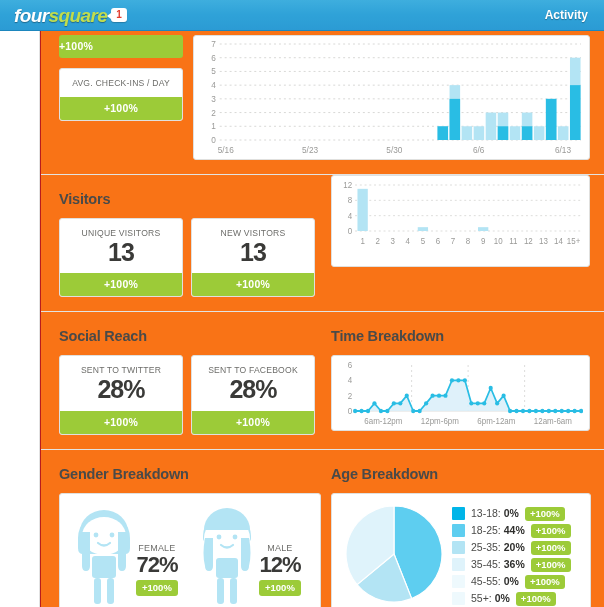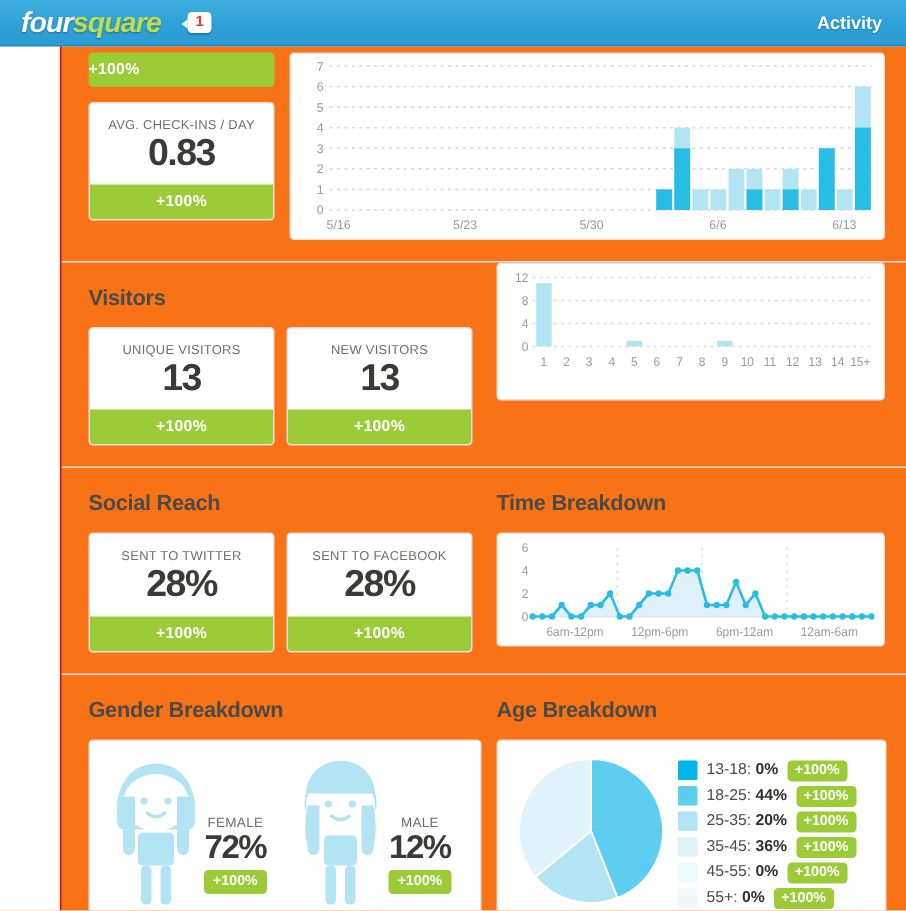--- a/index.html
+++ b/index.html
@@ -13,21 +13,21 @@
   
   .topbar {
     position: relative;
     height: 31px;
     background: linear-gradient(to bottom, #3eaede 0%, #2fa2d8 48%, #2b9bd4 100%);
     border-bottom: 1px solid #1d86bd;
     display: flex;
     align-items: center;
     padding: 0 12px 0 14px;
   }
-  .logo-wrap { display: flex; align-items: center; gap: 18px; }
+  .logo-wrap { display: flex; align-items: center; gap: 4px; }
   .logo {
     font-size: 19px; font-weight: bold; font-style: italic;
     letter-spacing: -0.6px;
     text-shadow: 0 1px 1px rgba(0,0,0,.35);
     line-height: 1;
   }
   .logo .four { color: #ffffff; }
   .logo .square { color: #c0dd4e; }
   .badge {
     background: #ffffff;
@@ -206,21 +206,20 @@
   <div class="content">
 
     <div class="section first">
       <div class="sec-body" style="padding-top:4px;">
         <div class="stat-col">
           <div style="width:124px;">
             <div class="pill" style="border-radius:3px;">+100%</div>
             <div class="stat" style="margin-top:10px;">
               <div class="stat-inner">
                 <div class="stat-label">AVG. CHECK-INS / DAY</div>
-                <div class="stat-value">0.83</div>
               </div>
               <div class="pill">+100%</div>
             </div>
           </div>
         </div>
 
         <div class="panel" style="flex:1; height:125px; padding:4px 6px 2px;">
           <svg id="svg-checkins" width="100%" height="118" viewBox="0 0 388 118" preserveAspectRatio="none">
               <text x="16" y="7" text-anchor="end" class="tick-label">7</text>
               <line x1="20" y1="4" x2="386" y2="4" stroke="#d8d8d6" stroke-width="1" stroke-dasharray="2 3"></line>

